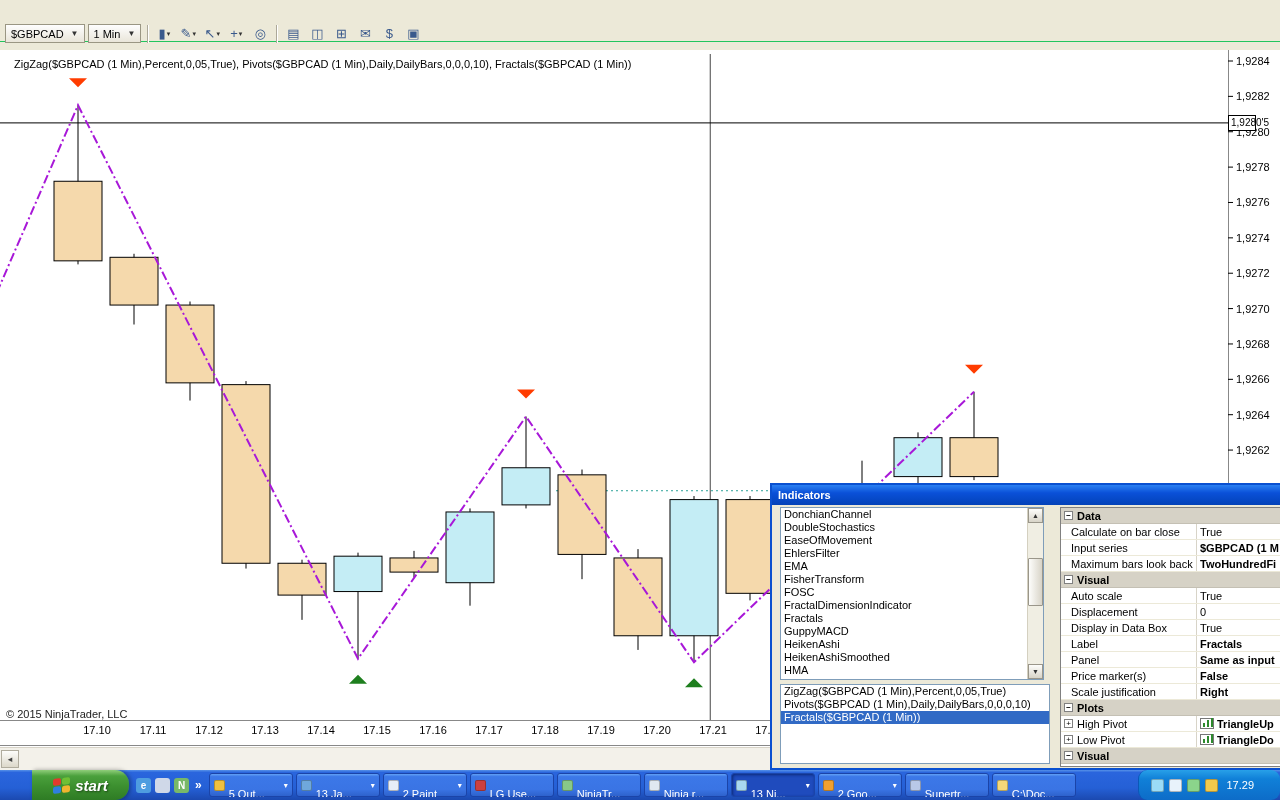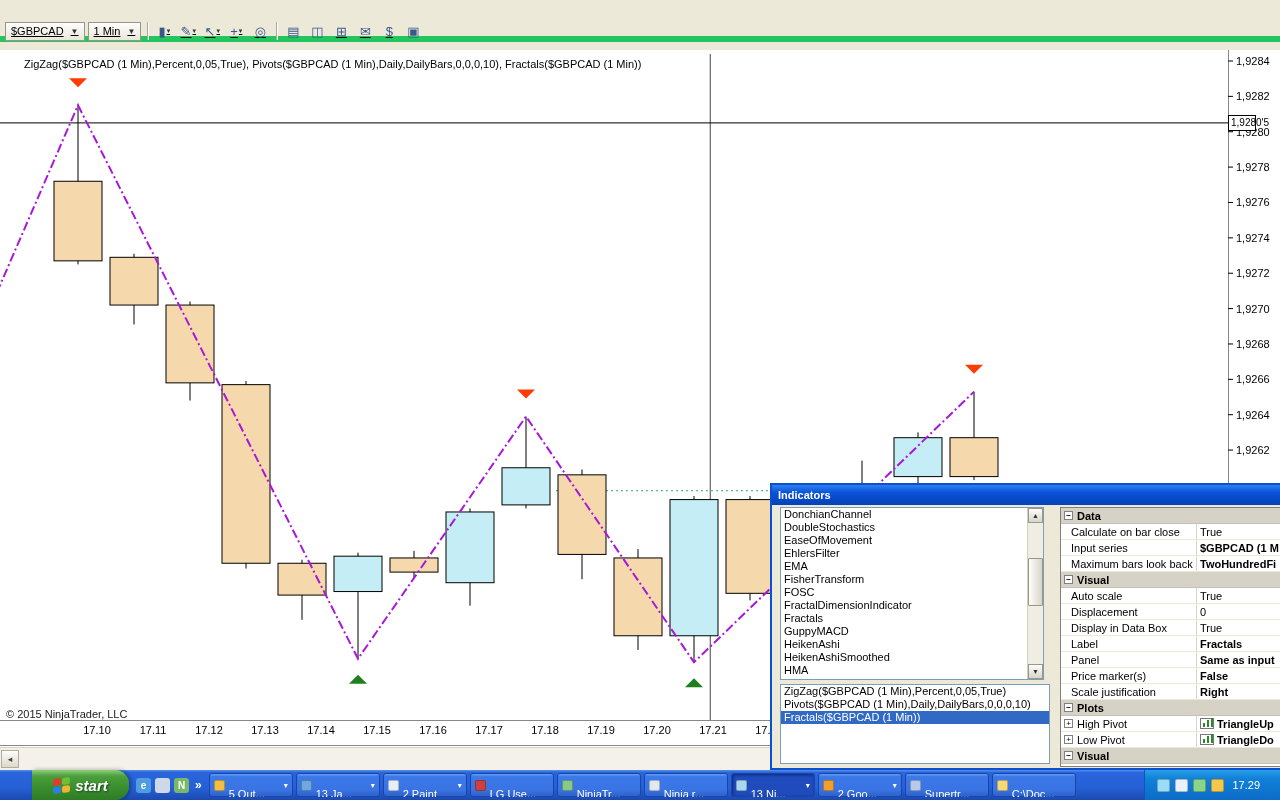--- a/index.html
+++ b/index.html
@@ -21,33 +21,33 @@
     font-weight:bold; font-size:12px; display:flex; align-items:center; justify-content:center; margin-right:5px; }
   .cbtn { width:21px; height:21px; margin-left:2px; border-radius:3px; border:1px solid rgba(255,255,255,.65);
     background:linear-gradient(180deg,#7aa9f5,#2b5fd0 60%,#1c49b4); color:#fff; font-size:11px; font-weight:bold;
     display:flex; align-items:center; justify-content:center; }
   .cbtn.close { background:linear-gradient(180deg,#f09b7c,#d9571f 60%,#b23a10); }
   .cbtn .minbar { width:9px; height:3px; background:#fff; margin-top:9px; }
   .cbtn .maxbox { width:9px; height:8px; border:2px solid #fff; }
 
   
   .toolbar { position:absolute; left:0; top:26px; width:1280px; height:16px; background:#ece9d8;
-    border-bottom:6px solid #22c55e; display:flex; align-items:center; padding-left:5px; gap:3px;text-decoration:underline; }
+    border-bottom:1px solid #22c55e; display:flex; align-items:center; padding-left:5px; gap:3px; }
   .combo { height:19px; border:1px solid #9a9683; background:linear-gradient(#fefefe,#e9e5d9);
     padding:0 5px; display:flex; align-items:center; gap:7px; }
   .caret { font-size:8px; color:#333; }
   .tsep { width:1px; height:18px; background:#aca899; box-shadow:1px 0 0 #fff; margin:0 3px; }
   .tb-icon { width:22px; height:20px; display:flex; align-items:center; justify-content:center;
     color:#39598c; font-size:13px; gap:1px; }
   .tb-icon .caret { font-size:7px; }
 
   
   .chart { position:absolute; left:0; top:50px; width:1280px; height:720px; background:#fff; }
   #chart-svg { position:absolute; left:0; top:0; }
-  .chart-title { position:absolute; left:24px; top:8px; color:#000; white-space:nowrap; }
+  .chart-title { position:absolute; left:14px; top:8px; color:#000; white-space:nowrap; }
   .copyright { position:absolute; left:6px; top:658px; color:#222; }
   .price-marker { position:absolute; left:1228px; width:28px; height:16px; background:#fff;
     border:1px solid #000; font-size:10px; padding:1px 2px; color:#000; z-index:3; }
   .hscroll { position:absolute; left:0; top:697px; width:1280px; height:23px; background:#f3f1ea; border-top:1px solid #d8d4c8; }
   .hs-btn { position:absolute; left:1px; top:2px; width:18px; height:18px; border:1px solid #b0ac9e;
     background:linear-gradient(#fdfdfb,#dcd8ca); display:flex; align-items:center; justify-content:center; font-size:9px; color:#444; }
 
   
   .dialog { position:absolute; left:770px; top:483px; width:515px; height:287px; z-index:10;
     border:2px solid #0a50d0; border-right:none; background:#ece9d8; overflow:hidden; }
@@ -97,22 +97,22 @@
     font-size:10px; font-weight:bold; color:#fff; }
   .chev { font-weight:bold; font-size:12px; margin-left:2px; }
   .tasks { display:flex; align-items:center; gap:3px; flex:1; overflow:hidden; }
   .task { height:24px; width:84px; flex:none; border-radius:3px; border:1px solid #1b44a8;
     background:linear-gradient(180deg,#63a1f5 0%,#3c78e8 12%,#3a74e4 70%,#2e62cc 100%);
     display:flex; align-items:center; padding:0 4px; gap:4px; }
   .task.active { background:#1f4bbd; box-shadow:inset 1px 1px 3px #0c2a78; }
   .ticon { width:11px; height:11px; border-radius:2px; flex:none; border:1px solid rgba(0,0,0,.25); }
   .tlabel { white-space:nowrap; overflow:hidden; text-overflow:ellipsis; font-size:11px;margin-top:17px; }
   .tarrow { margin-left:auto; font-size:8px; }
-  .tray { height:30px; flex:none; display:flex; align-items:center; gap:5px; padding:0 20px 0 12px;
-    background:linear-gradient(180deg,#28a0e8 0%,#1080d8 30%,#0d6cc8 100%); border-left:1px solid #0a58b8; }
+  .tray { height:30px; flex:none; display:flex; align-items:center; gap:5px; padding:0 26px 0 12px;
+    background:linear-gradient(180deg,#28a0e8 0%,#1080d8 30%,#0d6cc8 100%); border-left:1px solid #0a58b8;border-radius:9px; }
   .trayicon { width:13px; height:13px; border-radius:2px; border:1px solid rgba(0,0,0,.25); }
   .clock { font-size:11px; margin-left:3px; }
 </style>
 </head>
 <body>
 
 <div class="screen">
 
 
   <div class="toolbar">

